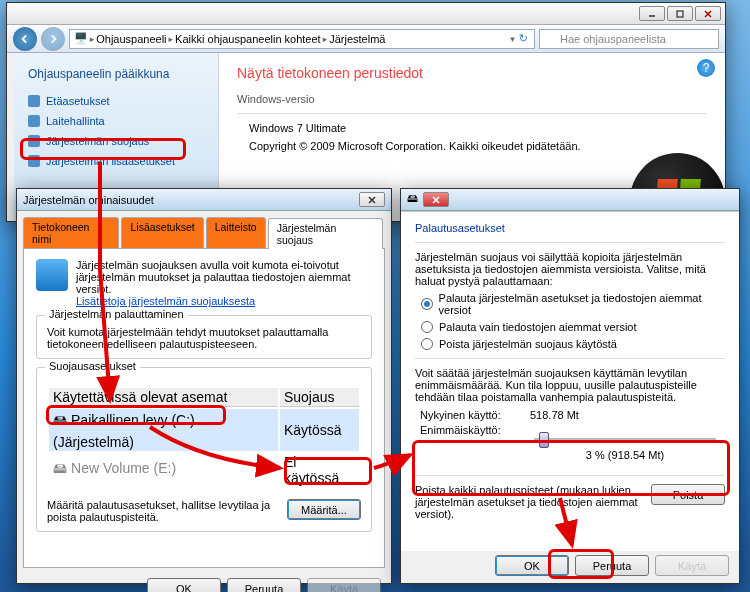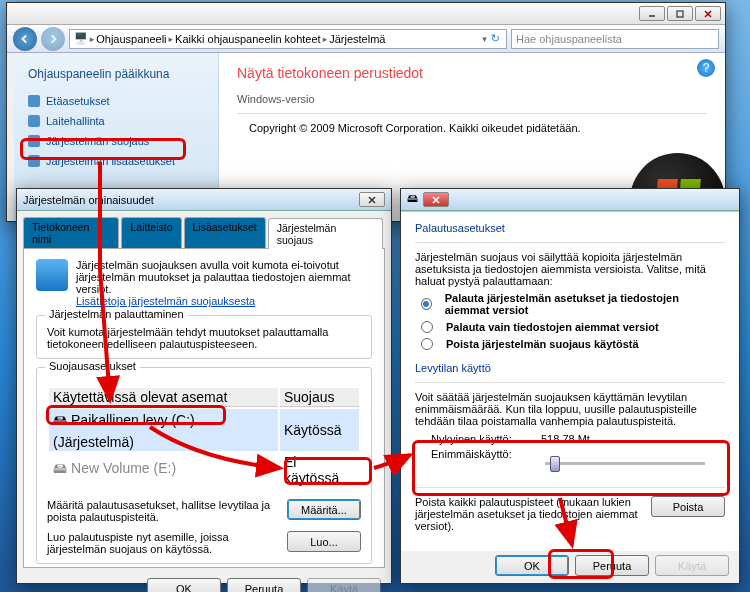--- a/index.html
+++ b/index.html
@@ -9,66 +9,66 @@
 
 
 .cp { top:2px; left:6px; width:720px; height:220px; }
 .cp-title { height:22px; background:linear-gradient(#fcfcfc,#e4e4e4); border-bottom:1px solid #aaa; display:flex; justify-content:flex-end; align-items:center; padding:0 4px; gap:2px;}
 .title-btn{width:26px;height:15px;border:1px solid #888;background:linear-gradient(#f8f8f8,#ddd);border-radius:2px;display:flex;align-items:center;justify-content:center;}
 .title-btn svg{width:10px;height:10px;}
 .cp-nav{height:28px;background:linear-gradient(#fafcfe,#dde6ef);border-bottom:1px solid #aac;display:flex;align-items:center;padding:0 6px;gap:4px;}
 .nav-arrow{width:24px;height:24px;border-radius:50%;background:radial-gradient(#5a9fd4,#2b6ca3);display:flex;align-items:center;justify-content:center;color:#fff;}
 .crumb-bar{flex:1;height:20px;border:1px solid #9ab;background:#fff;display:flex;align-items:center;padding:0 4px;gap:2px;}
 .crumb-sep{color:#666;font-size:9px;}
-.search{width:208px;height:20px;border:1px solid #9ab;background:#fff;padding:0 4px;color:#888;display:flex;align-items:center;}
+.search{width:180px;height:20px;border:1px solid #9ab;background:#fff;padding:0 20px;color:#888;display:flex;align-items:center;}
 .cp-body{display:flex;height:calc(100% - 50px);margin-left:7px;}
 .cp-side{width:205px;background:linear-gradient(180deg,#eaf3fa 0,#d0e4f6 100%);border-right:1px solid #cbd9e7;padding:10px 0;}
 .cp-side h4{color:#174f8e;font-weight:normal;font-size:12px;padding:4px 14px 10px;}
 .side-link{display:flex;align-items:center;gap:6px;padding:4px 14px;color:#004a9c;cursor:pointer;}
 .side-link .dot{width:12px;height:12px;background:#4c8fc9;border-radius:2px;}
 .cp-main{flex:1;padding:12px 18px;position:relative;background:#fff;}
 .cp-main h2{font-size:14px;color:#ef4444;font-weight:normal;margin-bottom:12px;}
 .cp-main h5{font-weight:normal;color:#555;font-size:11px;margin-bottom:8px;}
 .help-q{position:absolute;top:6px;right:10px;width:18px;height:18px;border-radius:50%;background:radial-gradient(#5cb4f4,#1677c6);color:#fff;text-align:center;line-height:18px;font-size:12px;}
 .win-logo{position:absolute;right:0;top:100px;width:95px;height:95px;border-radius:50%;background:radial-gradient(circle at 35% 35%,#333,#000);display:flex;align-items:center;justify-content:center;}
 .win-flag{display:grid;grid-template-columns:20px 20px;grid-template-rows:20px 20px;gap:3px;transform:skewX(-5deg);}
 .win-flag div:nth-child(1){background:#f25022;} .win-flag div:nth-child(2){background:#7fba00;}
 .win-flag div:nth-child(3){background:#00a4ef;} .win-flag div:nth-child(4){background:#ffb900;}
 
 
 .props{top:188px;left:16px;width:376px;height:396px;}
 .dlg-title{height:22px;background:linear-gradient(#e9f3fc,#bcd6ee);border-bottom:1px solid #7a9;display:flex;align-items:center;padding:0 6px;gap:5px;}
 .dlg-title .t{flex:1;}
 .tabs{display:flex;padding:6px 6px 0;background:#f0f0f0;}
-.tab{padding:3px 8px;border:1px solid #aaa;border-bottom:none;background:#0369a1;border-radius:3px 3px 0 0;margin-right:2px;font-size:10.5px;}
+.tab{padding:3px 8px;border:1px solid #aaa;border-bottom:none;background:#f97316;border-radius:3px 3px 0 0;margin-right:2px;font-size:10.5px;}
 .tab.active{background:#fff;position:relative;top:1px;}
 .tab-body{margin:0 6px 6px;border:1px solid #aaa;background:#fff;height:320px;padding:10px 12px;overflow:hidden;}
 .info-row{display:flex;gap:8px;margin-bottom:8px;}
 .info-icon{width:32px;height:32px;background:linear-gradient(#5cb4f4,#1677c6);border-radius:4px;flex-shrink:0;}
 .link{color:#0046c5;text-decoration:underline;cursor:pointer;}
 .group{border:1px solid #ccc;margin-top:8px;padding:10px 10px 8px;position:relative;border-radius:3px;}
 .group-title{position:absolute;top:-8px;left:8px;background:#fff;padding:0 4px;font-size:11px;}
 .btn{min-width:74px;height:21px;border:1px solid #707070;background:linear-gradient(#f7f7f7,#dedede);border-radius:3px;font-size:11px;cursor:pointer;padding:0 8px;}
 .btn.def{box-shadow:0 0 0 1px #2f90d0 inset;}
 .row-split{display:flex;justify-content:space-between;align-items:flex-start;gap:8px;}
 .table-small{width:100%;margin-top:8px;font-size:14px;}
 .table-small td{padding:1px 4px;}
 .table-small .hdr td{background:#eee;border-bottom:1px solid #ccc;}
 .dlg-btns{display:flex;justify-content:flex-end;gap:6px;padding:4px 10px 8px;}
 
 
 .prot{top:188px;left:400px;width:340px;height:396px;}
 .prot .body{padding:10px 14px;height:340px;background:#fff;margin:0;border-top:1px solid #ccc;}
-.radio-row{display:flex;align-items:center;gap:13px;margin:5px 0 5px 6px;font-weight:bold;}
+.radio-row{display:flex;align-items:center;gap:6px;margin:5px 0 5px 6px;}
 .radio{width:12px;height:12px;border:1px solid #666;border-radius:50%;display:inline-flex;align-items:center;justify-content:center;}
 .radio.sel::after{content:"";width:6px;height:6px;background:#2a7fcf;border-radius:50%;}
 .slider-wrap{margin:6px 0;}
 .slider-track{height:3px;background:#bbb;position:relative;margin:8px 4px;}
 .slider-thumb{position:absolute;top:-6px;left:3%;width:10px;height:16px;background:linear-gradient(#eef,#99c);border:1px solid #557;border-radius:2px;}
-.valrow{display:flex;gap:10px;margin:3px 16px;}
+.valrow{display:flex;gap:10px;margin:3px 5px;}
 .valrow .lbl{width:100px;}
 
 
 .hl{position:absolute;border:3px solid #e00000;border-radius:6px;pointer-events:none;z-index:50;}
 .arrow{position:absolute;z-index:55;pointer-events:none;}
 
 .sep-h{height:1px;background:#ddd;margin:8px 0;}
 </style>
 </head>
 <body>
@@ -137,20 +137,21 @@
           <span class="dot"></span>
           <span>Järjestelmän lisäasetukset</span>
         </div>
     </div>
     <div class="cp-main">
       <div class="help-q">?</div>
       <h2>Näytä tietokoneen perustiedot</h2>
       <h5>Windows-versio</h5>
       <div class="sep-h"></div>
       <div style="padding-left:12px">
+        <div style="margin-bottom:6px">Windows 7 Ultimate</div>
         <div style="max-width:340px">Copyright © 2009 Microsoft Corporation. Kaikki oikeudet pidätetään.</div>
       </div>
       <div class="win-logo">
           <div class="win-flag">
             <div></div>
             <div></div>
             <div></div>
             <div></div>
           </div>
         </div>
@@ -162,22 +163,22 @@
   <div class="dlg-title">
     <span class="t">Järjestelmän ominaisuudet</span>
     <div class="title-btn">
         <svg viewBox="0 0 10 10">
           <path d="M2 2L8 8M8 2L2 8" stroke="#333" stroke-width="1.5"></path>
         </svg>
       </div>
   </div>
   <div class="tabs">
     <div class="tab">Tietokoneen nimi</div>
+    <div class="tab">Lisäasetukset</div>
     <div class="tab">Laitteisto</div>
-    <div class="tab">Lisäasetukset</div>
     <div class="tab active">Järjestelmän suojaus</div>
   </div>
   <div class="tab-body">
     <div class="info-row">
       <div class="info-icon"></div>
       <div>
         <div>Järjestelmän suojauksen avulla voit kumota ei-toivotut järjestelmän muutokset ja palauttaa tiedostojen aiemmat versiot.</div>
         <span class="link">Lisätietoja järjestelmän suojauksesta</span>
       </div>
     </div>
@@ -202,24 +203,20 @@
         <tr>
               <td style="color:#888">🖴 <span>New Volume (E:)</span></td>
               <td>Ei käytössä</td>
             </tr>
       </tbody>
         </table>
       <div class="row-split" style="margin-top:10px">
         <div style="flex:1">Määritä palautusasetukset, hallitse levytilaa ja poista palautuspisteitä.</div>
         <button class="btn def">Määritä...</button>
       </div>
-      <div class="row-split" style="margin-top:8px">
-        <div style="flex:1">Luo palautuspiste nyt asemille, joissa järjestelmän suojaus on käytössä.</div>
-        <button class="btn">Luo...</button>
-      </div>
     </div>
   </div>
   <div class="dlg-btns">
     <button class="btn">OK</button>
     <button class="btn">Peruuta</button>
     <button class="btn" disabled="" style="opacity:.6">Käytä</button>
   </div>
 </div>
 
 <div class="window prot">
@@ -241,33 +238,33 @@
       </div>
     <div class="radio-row">
         <span class="radio"></span>
         <span>Palauta vain tiedostojen aiemmat versiot</span>
       </div>
     <div class="radio-row">
         <span class="radio"></span>
         <span>Poista järjestelmän suojaus käytöstä</span>
       </div>
 
-    <div style="color:#003399;margin-top:12px">Levytilan käyttö</div>
     <div class="sep-h"></div>
     <div>Voit säätää järjestelmän suojauksen käyttämän levytilan enimmäismäärää. Kun tila loppuu, uusille palautuspisteille tehdään tilaa poistamalla vanhempia palautuspisteitä.</div>
     <div class="valrow" style="margin-top:6px">
       <span class="lbl">Nykyinen käyttö:</span>
       <span>518.78 Mt</span>
     </div>
     <div class="valrow">
       <span class="lbl">Enimmäiskäyttö:</span>
       <div class="slider-wrap" style="flex:1">
         <div class="slider-track">
             <div class="slider-thumb"></div>
           </div>
+        <div style="text-align:center">3 % (918.54 Mt)</div>
       </div>
     </div>
     <div class="sep-h"></div>
     <div class="row-split">
       <div style="flex:1">Poista kaikki palautuspisteet (mukaan lukien järjestelmän asetukset ja tiedostojen aiemmat versiot).</div>
       <button class="btn">Poista</button>
     </div>
   </div>
   <div class="dlg-btns">
     <button class="btn def">OK</button>

